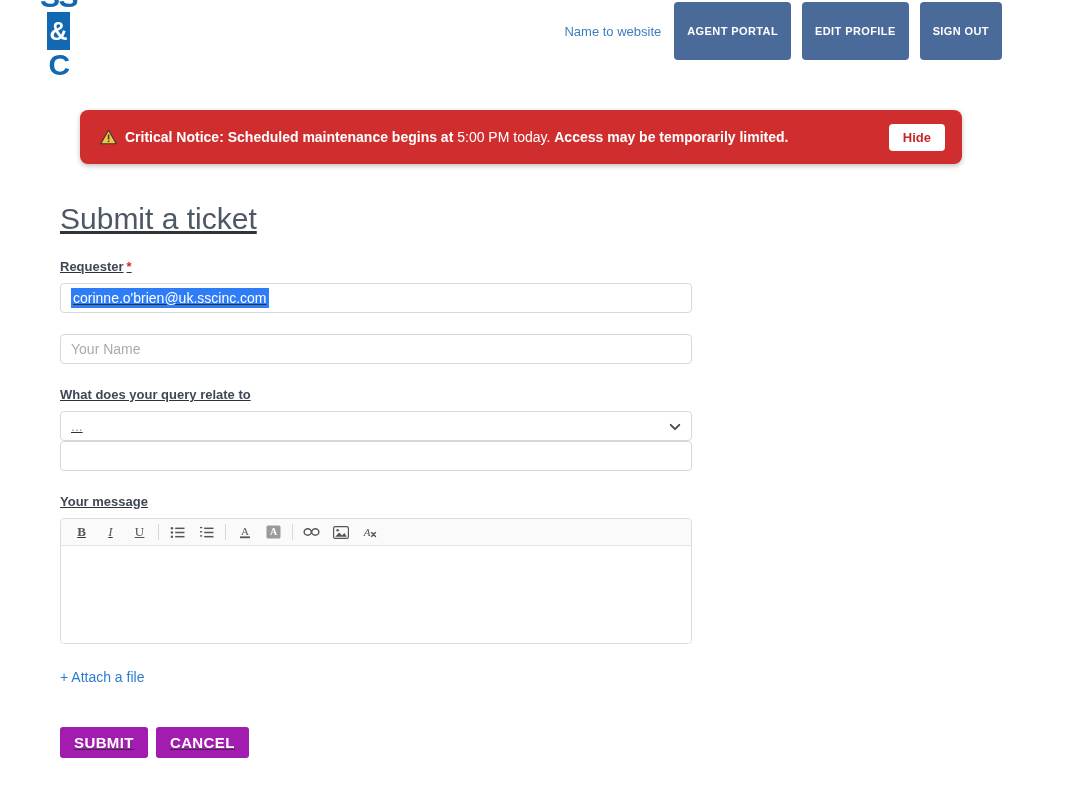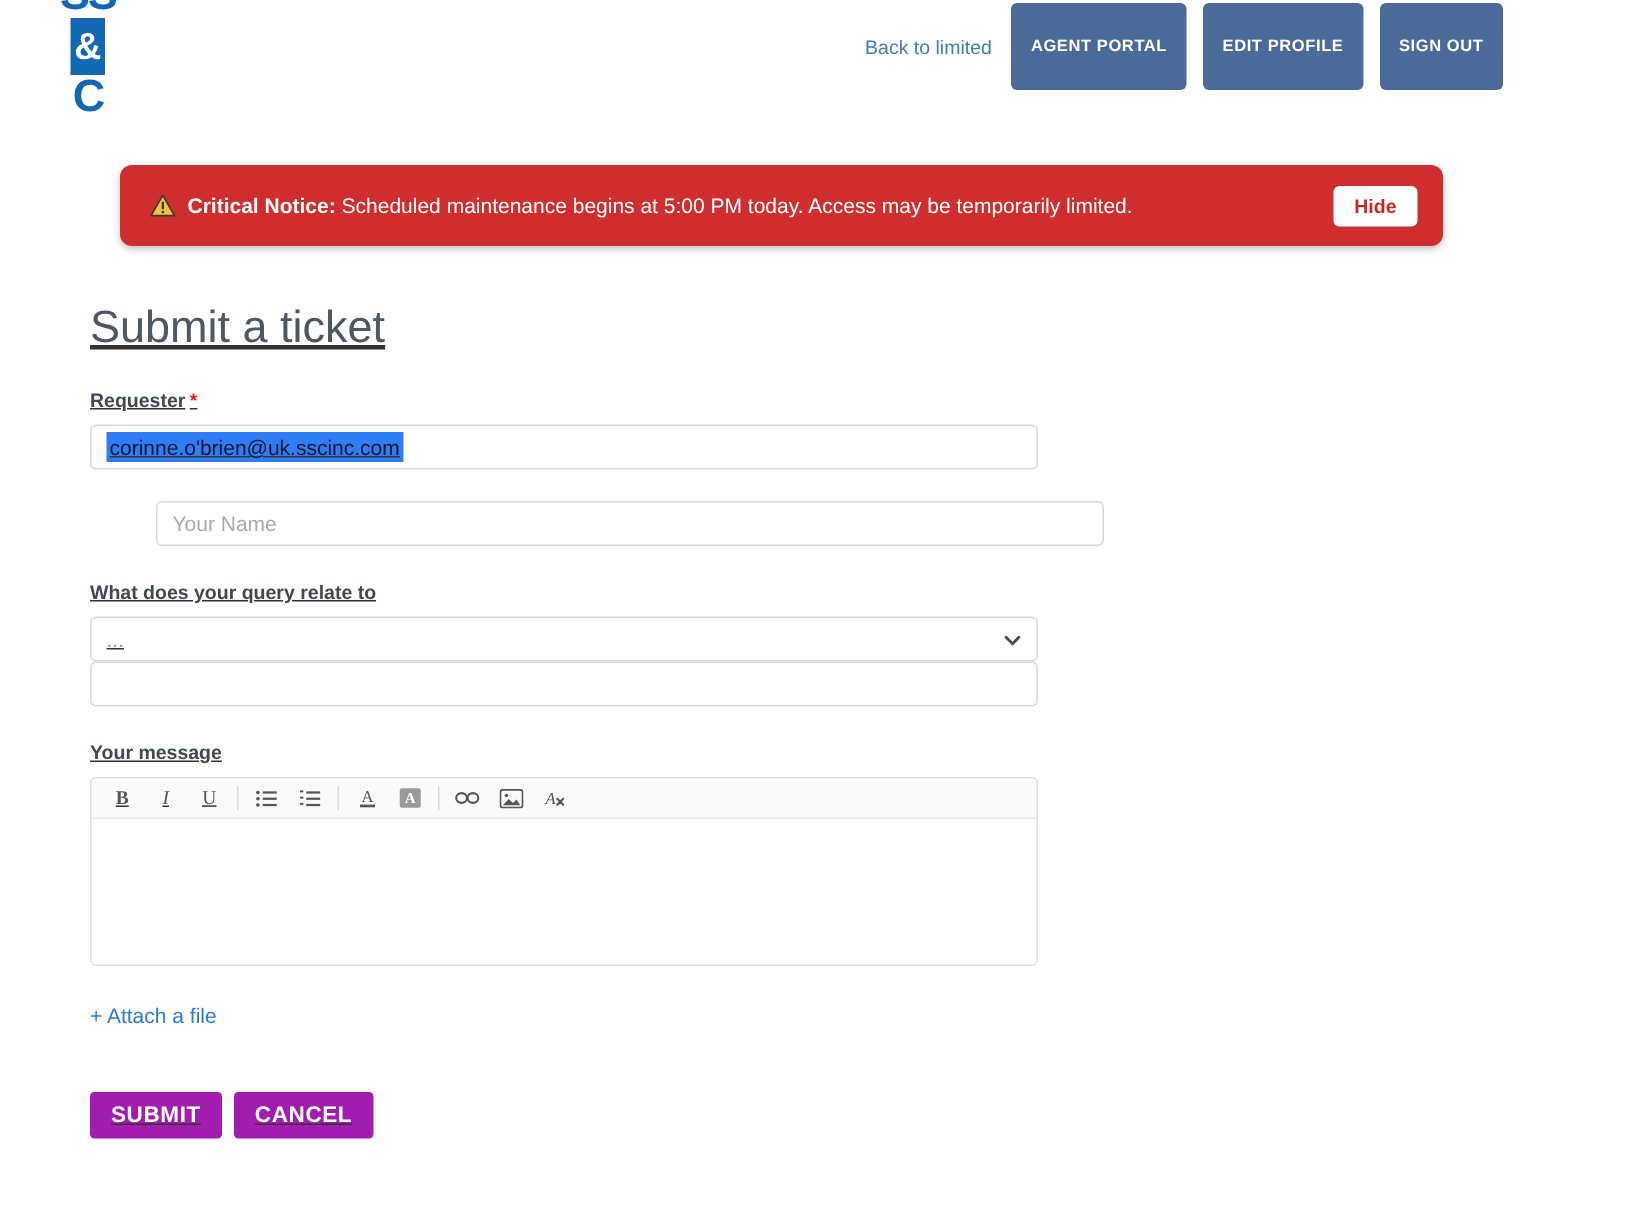--- a/index.html
+++ b/index.html
@@ -19,39 +19,39 @@
     font-family: "Liberation Sans", sans-serif; font-size: 11px; font-weight: 700;
     letter-spacing: 0.4px; padding: 23px 13px; cursor: pointer; }
 
   
   .banner { margin: 50px 0 0 80px; width: 882px; height: 54px; background: #d02e2e;
     border-radius: 8px; display: flex; align-items: center; padding: 0 17px 0 20px;
     box-shadow: 0 2px 5px rgba(0,0,0,0.25); }
   .banner-icon { flex: 0 0 auto; margin-right: 8px; display: flex; }
   .banner-text { color: #fff; font-size: 14px; font-weight: 400; }
   .banner-text .seg-prefix { font-weight: 600; }
-  .banner-text .seg-bold { font-weight: 400; }
+  .banner-text .seg-bold { font-weight: 700; }
   .hide-btn { margin-left: auto; background: #fff; color: #c62828; border: none;
     border-radius: 4px; font-family: "Liberation Sans", sans-serif; font-size: 13px;
     font-weight: 700; padding: 6px 14px; cursor: pointer; }
 
   
   .main { padding-left: 60px; text-decoration: underline; }
   .page-title { margin-top: 38px; font-size: 30px; font-weight: 400; color: #4d5766; }
   .form { width: 632px; }
   .field-label { margin-top: 23px; margin-bottom: 9px; font-size: 13px; font-weight: 700;
     color: #3f4854; }
   .req-mark { color: #d22; margin-left: 3px; font-weight: 700; }
   .text-input, .fake-input { width: 100%; height: 30px; border: 1px solid #d8d8d8;
     border-radius: 4px; font-family: "Liberation Sans", sans-serif; font-size: 14px;
     padding: 0 10px; color: #333; background: #fff; outline: none; }
   .text-input::placeholder { color: #aaa; }
   .fake-input { display: flex; align-items: center; }
-  .selected-text { background: #2e7cf6; color: #0f172a; padding: 1px 2px; line-height: 18px; }
-  .gap { margin-top: 21px; margin-left: 44px; }
+  .selected-text { background: #2e7cf6; color: #ffffff; padding: 1px 2px; line-height: 18px; }
+  .gap { margin-top: 21px; }
 
   .select-box { position: relative; width: 100%; height: 30px; border: 1px solid #d8d8d8;
     border-radius: 4px; display: flex; align-items: center; padding: 0 28px 0 10px;
     font-size: 14px; color: #999; background: #fff; cursor: pointer; }
   .select-chevron { position: absolute; right: 10px; top: 9px; display: flex; }
 
   
   .editor { border: 1px solid #dcdcdc; border-radius: 4px; overflow: hidden; }
   .editor-toolbar { display: flex; align-items: center; background: #fafafa;
     border-bottom: 1px solid #e6e6e6; height: 27px; padding: 0 6px; }
@@ -77,21 +77,21 @@
 
 <div class="header">
   <div class="logo">
     <span>SS</span>
       <span class="amp-box">
         <span>&amp;</span>
       </span>
       <span>C</span>
   </div>
   <div class="header-right">
-    <a class="back-link">Back to limited</a>
+    <a class="back-link">Name to website</a>
     <button class="hdr-btn">AGENT PORTAL</button>
     <button class="hdr-btn">EDIT PROFILE</button>
     <button class="hdr-btn">SIGN OUT</button>
   </div>
 </div>
 
 <div class="banner">
   <span class="banner-icon">
     <svg width="17" height="16" viewBox="0 0 24 22">
       <path d="M12 1.5 L23 20.5 H1 Z" fill="#f4c23c" stroke="#3a3a3a" stroke-width="1.6" stroke-linejoin="round"></path>

